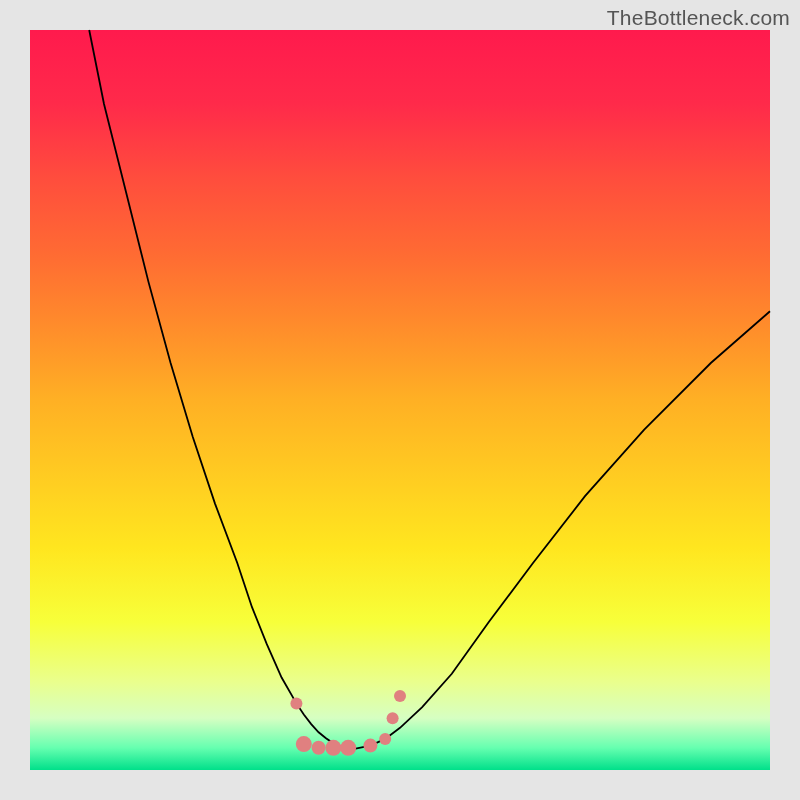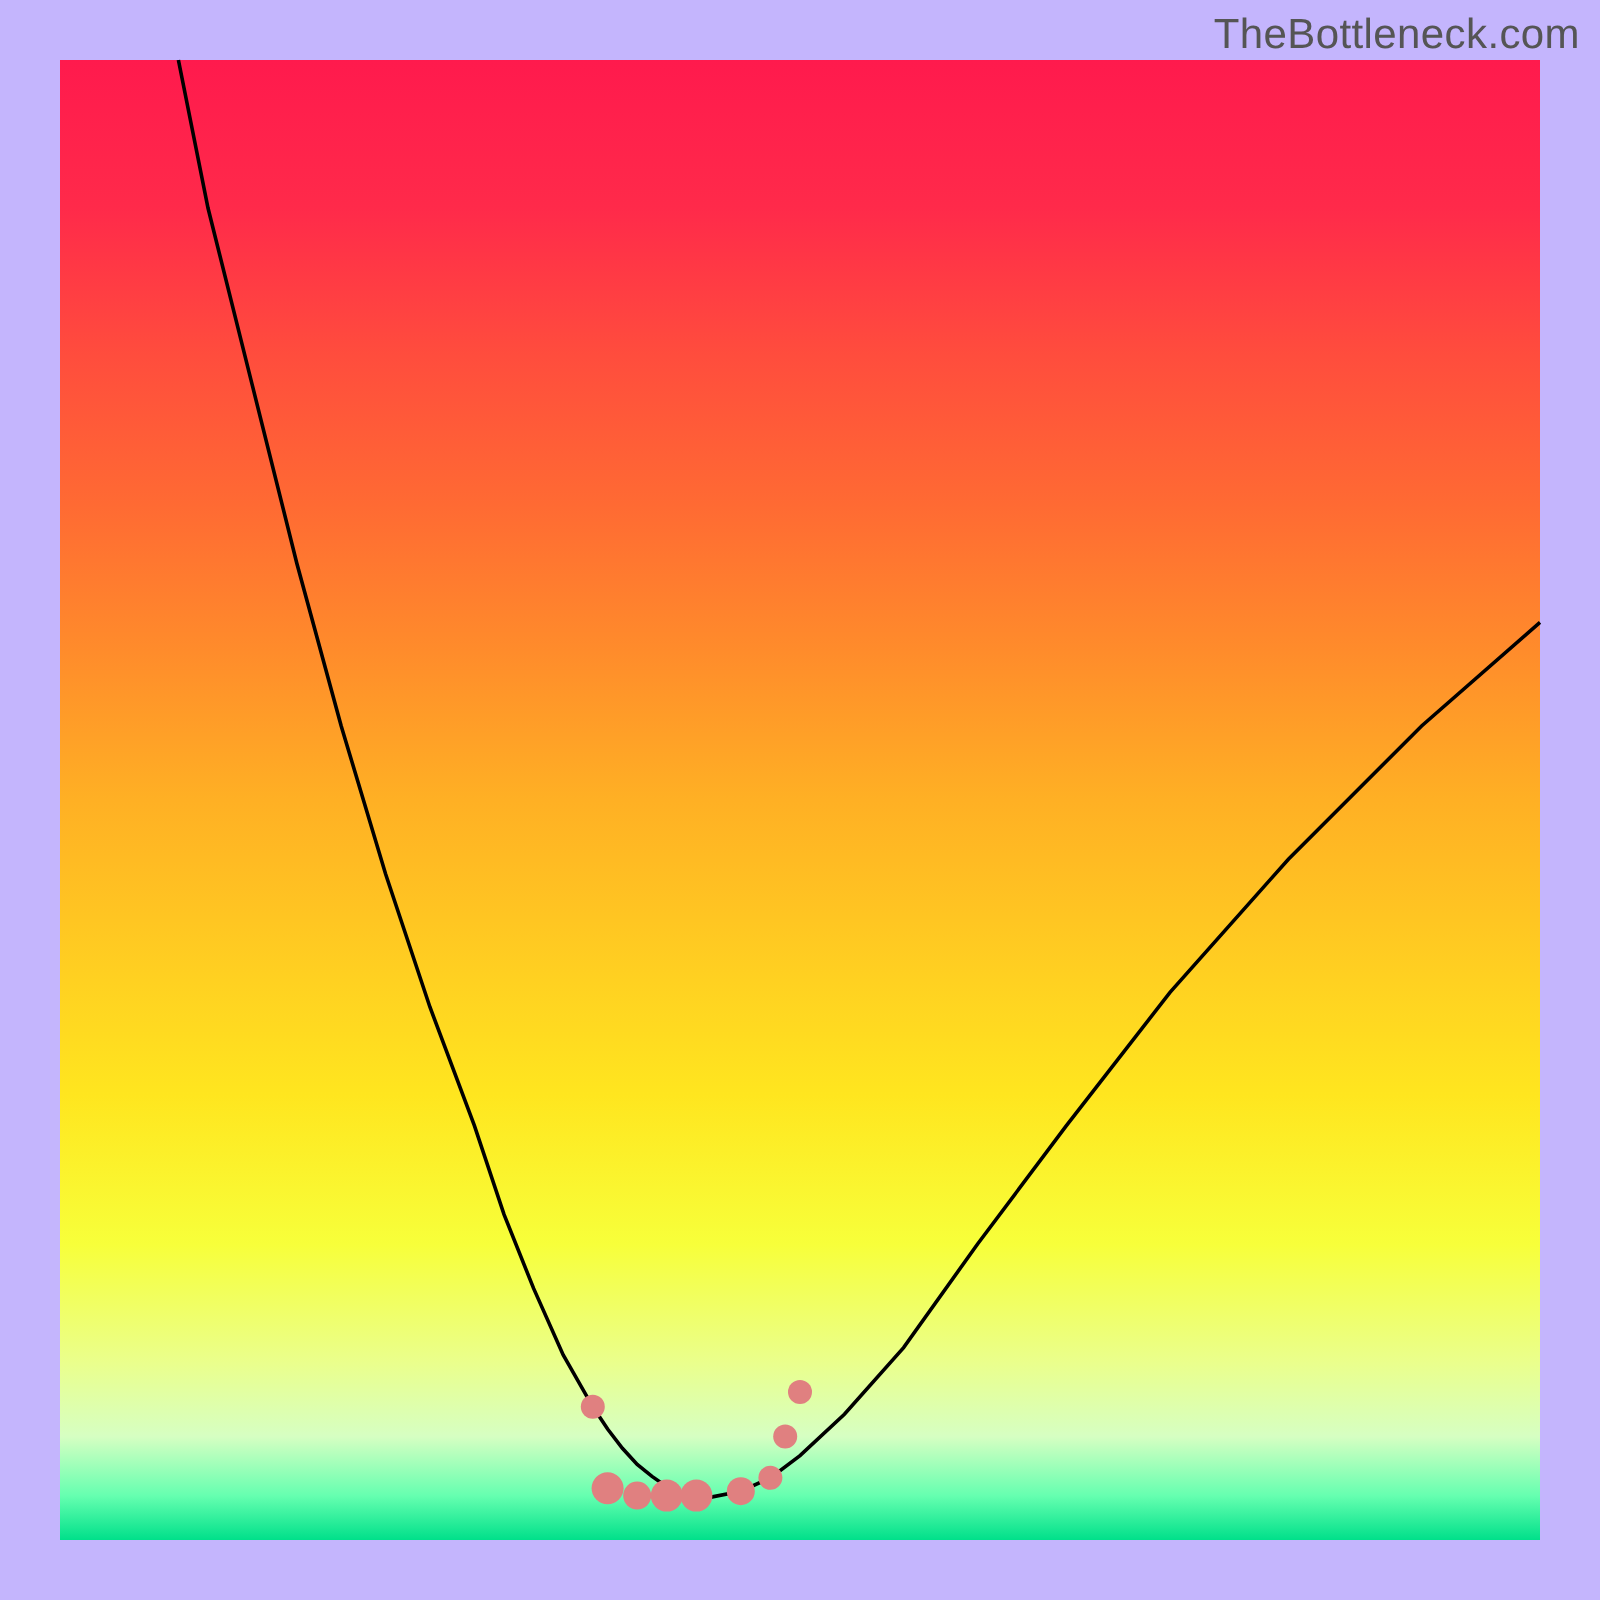--- a/index.html
+++ b/index.html
@@ -1,21 +1,21 @@
 <!DOCTYPE html>
 <html><head>
 <meta charset="utf-8">
 <style>
   * { margin: 0; padding: 0; box-sizing: border-box; }
   html, body { width: 800px; height: 800px; overflow: hidden; background: #000; }
   .frame {
     position: relative;
     width: 800px;
     height: 800px;
-    background: #c4b5fd;
+    background: #e5e5e5;
   }
   .plot-area {
     position: absolute;
     left: 30px;
     top: 30px;
     width: 740px;
     height: 740px;
     background: linear-gradient(to bottom,
       #ff1a4d 0%,
       #ff2a4a 10%,

